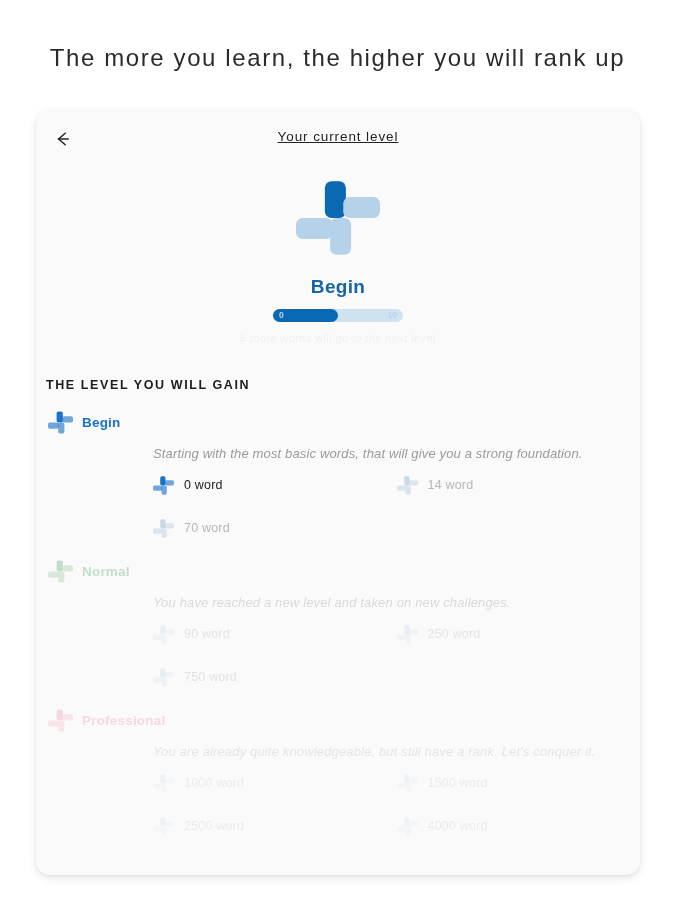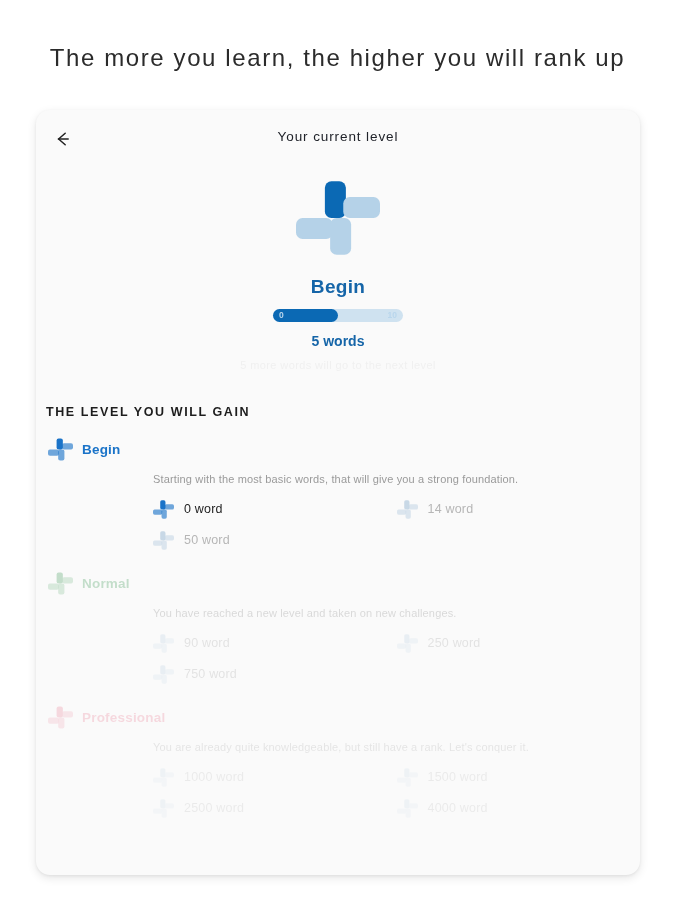--- a/index.html
+++ b/index.html
@@ -61,20 +61,21 @@
   .card-title {
     position: absolute;
     left: 0;
     top: 19px;
     width: 604px;
     text-align: center;
     font-size: 13.5px;
     letter-spacing: 0.9px;
     color: #20232a;
     font-weight: 400;
+    text-decoration: underline;
   }
 
   
   .hero {
     text-align: center;
     margin-top: 10px;
   }
   .hero-logo {
     width: 84px;
     height: 84px;
@@ -168,31 +169,32 @@
     gap: 9px;
   }
   .level-head-name {
     font-size: 13.5px;
     font-weight: bold;
     letter-spacing: 0.2px;
   }
   .level-desc {
     margin-top: 11px;
     margin-left: 105px;
-    font-size: 11px;
+    font-size: 13px;
     color: #9a9a9a;
     letter-spacing: 0.15px;
+    font-style: italic;
   }
 
   .tier-grid {
     margin-top: 11px;
     margin-left: 105px;
     display: grid;
     grid-template-columns: 1fr 1fr;
-    row-gap: 5px;
+    row-gap: 17px;
   }
   .tier {
     display: flex;
     align-items: center;
     gap: 10px;
     height: 26px;
   }
   .tier-label {
     font-size: 12.5px;
     color: #b6b6b6;
@@ -233,21 +235,20 @@
 
     <div class="hero-level">Begin</div>
 
     <div class="progress-wrap">
       <div class="progress-track"></div>
       <div class="progress-fill" id="progress-fill" style="width: 50%;"></div>
       <div class="progress-min">0</div>
       <div class="progress-max">10</div>
     </div>
 
-    <div class="hero-words">5 words</div>
 
     <div class="hero-note">5 more words will go to the next level</div>
   </div>
 
   <div class="section-heading">THE LEVEL YOU WILL GAIN</div>
 
   <div id="levels-container">
       <div class="level-group">
         <div class="level-head">
           <svg class="logo-md" viewBox="0 0 64 64">
@@ -278,21 +279,21 @@
             </svg>
             <span class="tier-label">14 word</span>
           </div>
           <div class="tier">
             <svg class="logo-sm" viewBox="0 0 64 64">
               <rect x="22" y="4" width="16" height="28" rx="5" fill="#c8d8e6"></rect>
               <rect x="36" y="16" width="28" height="16" rx="5" fill="#c8d8e6" opacity="0.62"></rect>
               <rect x="0" y="32" width="28" height="16" rx="5" fill="#c8d8e6" opacity="0.62"></rect>
               <rect x="26" y="32" width="16" height="28" rx="5" fill="#c8d8e6" opacity="0.62"></rect>
             </svg>
-            <span class="tier-label">50 word</span>
+            <span class="tier-label">70 word</span>
           </div>
         </div>
       </div>
       <div class="level-group faded-1">
         <div class="level-head">
           <svg class="logo-md" viewBox="0 0 64 64">
             <rect x="22" y="4" width="16" height="28" rx="5" fill="#5aa86f"></rect>
             <rect x="36" y="16" width="28" height="16" rx="5" fill="#5aa86f" opacity="0.62"></rect>
             <rect x="0" y="32" width="28" height="16" rx="5" fill="#5aa86f" opacity="0.62"></rect>
             <rect x="26" y="32" width="16" height="28" rx="5" fill="#5aa86f" opacity="0.62"></rect>

